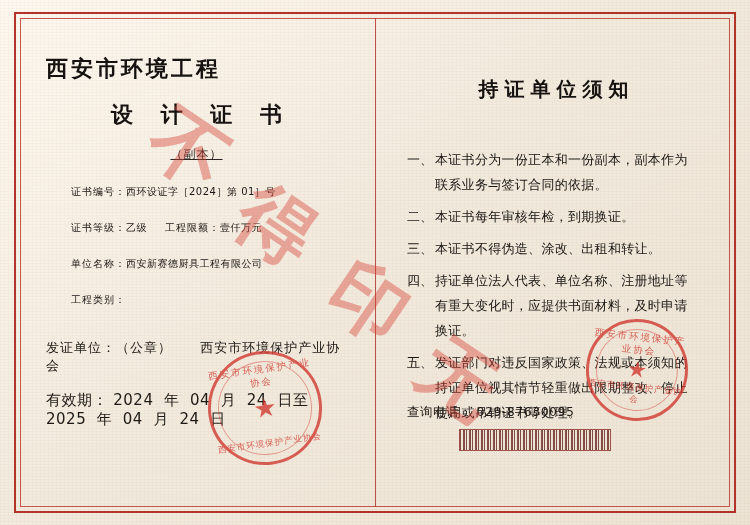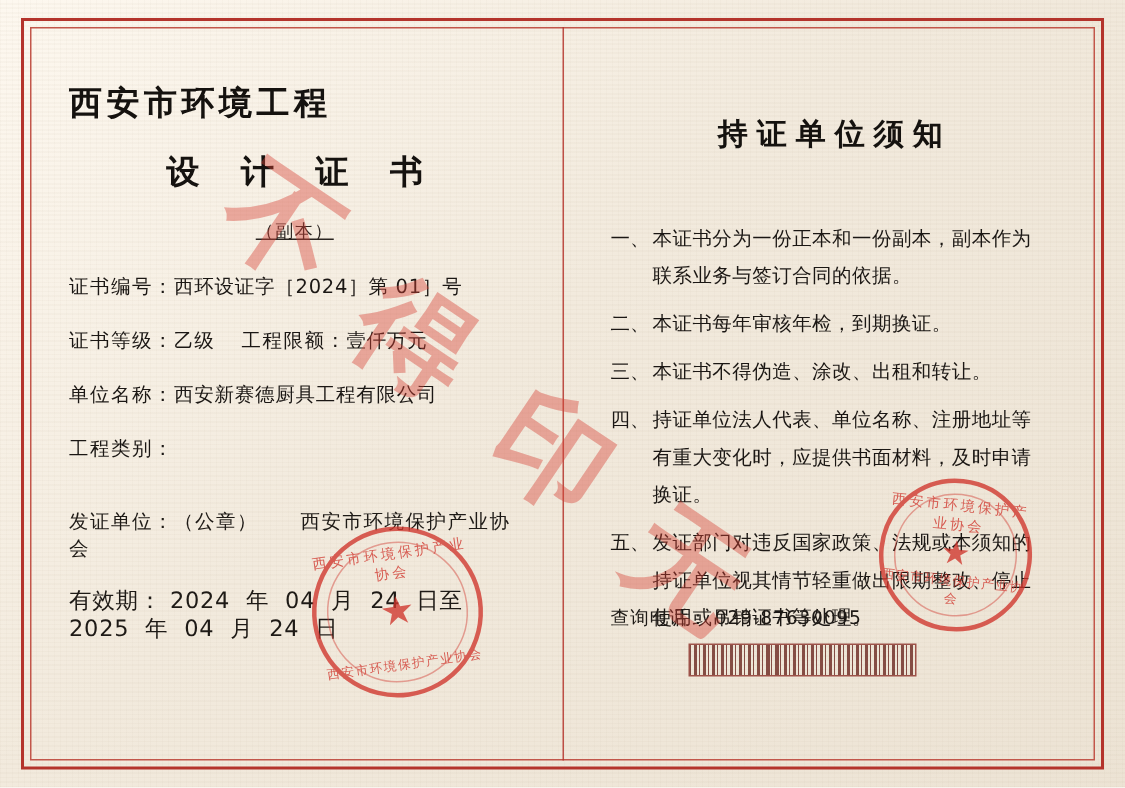--- a/index.html
+++ b/index.html
@@ -106,23 +106,24 @@
     text-align: center;
     font-size: 12px;
     color: #2a2420;
     margin-top: 16px;
     letter-spacing: 1px;
     text-decoration: underline;
   }
 
   .field-block {
     margin-top: 16px;
-    font-size: 13px;
+    font-size: 10px;
     line-height: 26px;
     color: #1b1714;
+    margin-left: 25px;
   }
   .field-row {
     display: flex;
     align-items: flex-start;
     margin-bottom: 10px;
   }
   .field-label {
     white-space: nowrap;
     letter-spacing: 1px;
     flex: none;

